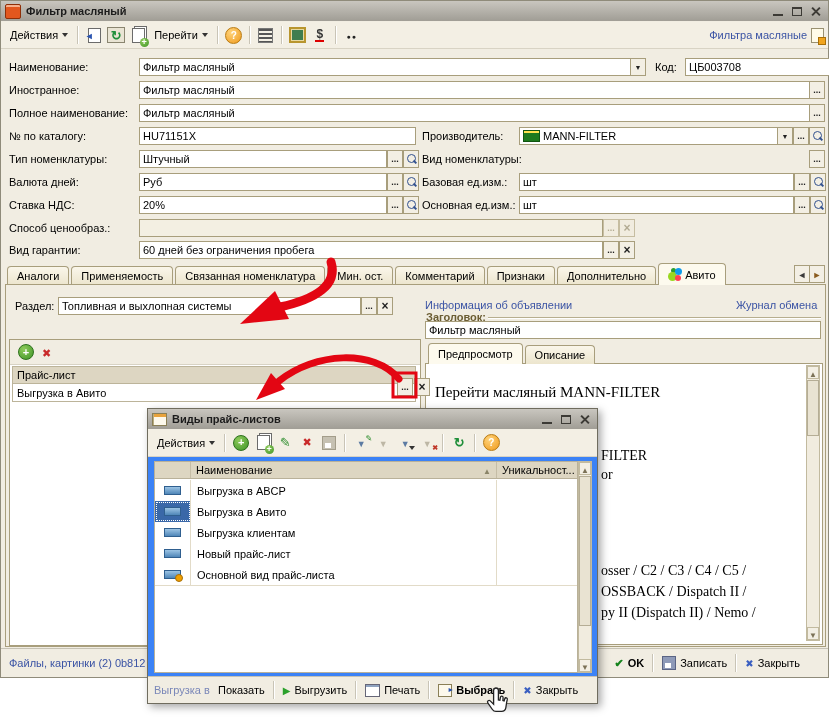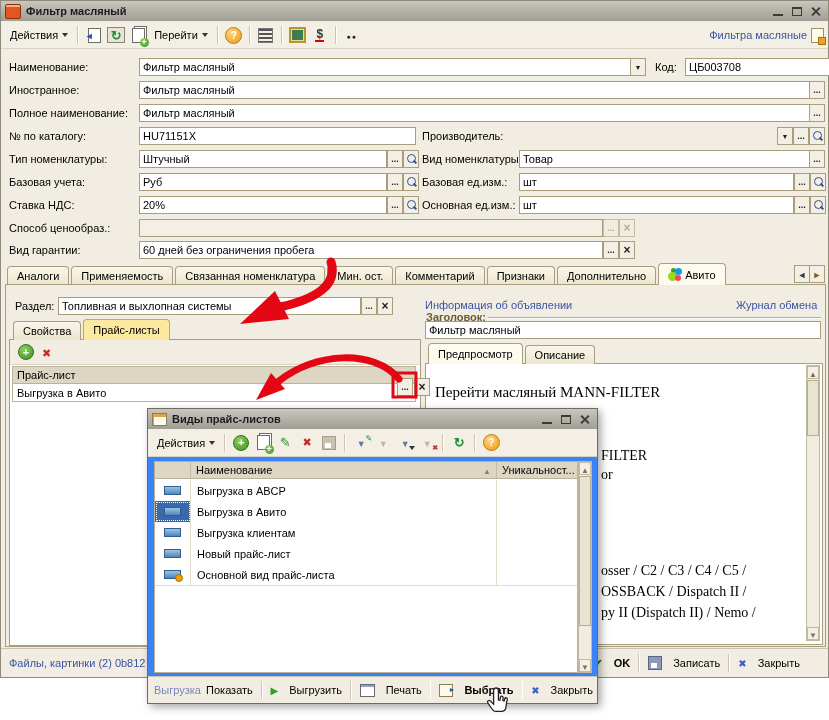--- a/index.html
+++ b/index.html
@@ -107,21 +107,21 @@
 
   .pvbox{position:absolute;left:424px;top:362px;width:396px;height:280px;background:#fff;border:1px solid #a89e7c;}
   .serif{font-family:"Liberation Serif",serif;}
 
   .sbar{position:absolute;background:#f1ecdf;border:1px solid #c2ba9f;box-sizing:border-box;}
   .sbtn{position:absolute;left:0;right:0;height:13px;background:#f3efe4;border:1px solid #c2ba9f;box-sizing:border-box;display:flex;align-items:center;justify-content:center;}
   .sthumb{position:absolute;left:0;right:0;background:#e9e3d2;border:1px solid #b5ad95;box-sizing:border-box;}
 
   
   .bbar{position:absolute;left:0;right:0;bottom:0;height:28px;background:#f1ede2;border-top:1px solid #c6c2b4;display:flex;align-items:center;}
-  .bbtn{display:flex;align-items:center;gap:11px;padding:2px 4px;white-space:nowrap;}
+  .bbtn{display:flex;align-items:center;gap:4px;padding:2px 4px;white-space:nowrap;}
   .bold{font-weight:bold;}
 
   
   .dhead{position:absolute;background:#ddd6c2;border:1px solid #b9b199;box-sizing:border-box;display:flex;align-items:center;}
   .dcell{height:100%;display:flex;align-items:center;padding:0 5px;box-sizing:border-box;border-right:1px solid #c5bda6;overflow:hidden;white-space:nowrap;}
   .drow{position:absolute;background:#fff;display:flex;border-bottom:1px solid #e2dbc8;}
   .drow .icell{width:36px;display:flex;align-items:center;justify-content:center;border-right:1px solid #e2dbc8;box-sizing:border-box;}
   .drow .ncell{width:306px;display:flex;align-items:center;padding:0 6px;border-right:1px solid #e2dbc8;box-sizing:border-box;overflow:hidden;white-space:nowrap;}
   .drow .ucell{flex:1;}
   .icell.sel{background:#3a68a8;outline:1px dotted #fff;outline-offset:-2px;}
@@ -202,37 +202,40 @@
     <div class="fld" style="left:138px;top:80px;width:671px">Фильтр масляный</div>
     <span class="mini dots" style="left:808px;top:80px"></span>
 
     <span class="lbl" style="left:8px;top:106px">Полное наименование:</span>
     <div class="fld" style="left:138px;top:103px;width:671px">Фильтр масляный</div>
     <span class="mini dots" style="left:808px;top:103px"></span>
 
     <span class="lbl" style="left:8px;top:129px">№ по каталогу:</span>
     <div class="fld" style="left:138px;top:126px;width:277px">HU71151X</div>
     <span class="lbl" style="left:421px;top:129px">Производитель:</span>
+    <div class="fld" style="left:518px;top:126px;width:259px">
+        <span class="i-mann"></span>
+        <span>MANN-FILTER</span>
+      </div>
     <span class="mini drop" style="left:776px;top:126px"></span>
     <span class="mini dots" style="left:792px;top:126px"></span>
     <span class="mini" style="left:808px;top:126px">
         <span class="i-mag"></span>
       </span>
 
     <span class="lbl" style="left:8px;top:152px">Тип номенклатуры:</span>
     <div class="fld" style="left:138px;top:149px;width:248px">Штучный</div>
     <span class="mini dots" style="left:386px;top:149px"></span>
     <span class="mini" style="left:402px;top:149px">
         <span class="i-mag"></span>
       </span>
     <span class="lbl" style="left:421px;top:152px">Вид номенклатуры:</span>
-    <div class="fld" style="left:518px;top:149px;width:291px">Товар</div>
     <span class="mini dots" style="left:808px;top:149px"></span>
 
-    <span class="lbl" style="left:8px;top:175px">Базовая учета:</span>
+    <span class="lbl" style="left:8px;top:175px">Валюта дней:</span>
     <div class="fld" style="left:138px;top:172px;width:248px">Руб</div>
     <span class="mini dots" style="left:386px;top:172px"></span>
     <span class="mini" style="left:402px;top:172px">
         <span class="i-mag"></span>
       </span>
     <span class="lbl" style="left:421px;top:175px">Базовая ед.изм.:</span>
     <div class="fld" style="left:518px;top:172px;width:275px">шт</div>
     <span class="mini dots" style="left:793px;top:172px"></span>
     <span class="mini" style="left:809px;top:172px">
         <span class="i-mag"></span>
@@ -302,28 +305,20 @@
 
     <div class="cbox"></div>
 
     <span class="lbl" style="left:14px;top:299px">Раздел:</span>
     <div class="fld" style="left:57px;top:296px;width:303px">Топливная и выхлопная системы</div>
     <span class="mini dots" style="left:360px;top:296px"></span>
     <span class="mini xx" style="left:376px;top:296px"></span>
     <span class="lnk abs" style="left:424px;top:298px">Информация об объявлении</span>
     <span class="lnk abs" style="left:735px;top:298px">Журнал обмена</span>
 
-    <div class="tabs" style="left:12px;top:317px;z-index:2">
-      <span class="tab">
-          <span>Свойства</span>
-        </span>
-      <span class="tab active ylw">
-          <span>Прайс-листы</span>
-        </span>
-    </div>
     <div class="lpanel">
       <div class="ptoolbar">
         <span class="i-plus"></span>
         <span class="i-xred" style="font-size:13px"></span>
       </div>
       <div class="phead">
           <span>Прайс-лист</span>
         </div>
       <div class="prow">
           <span>Выгрузка в Авито</span>

